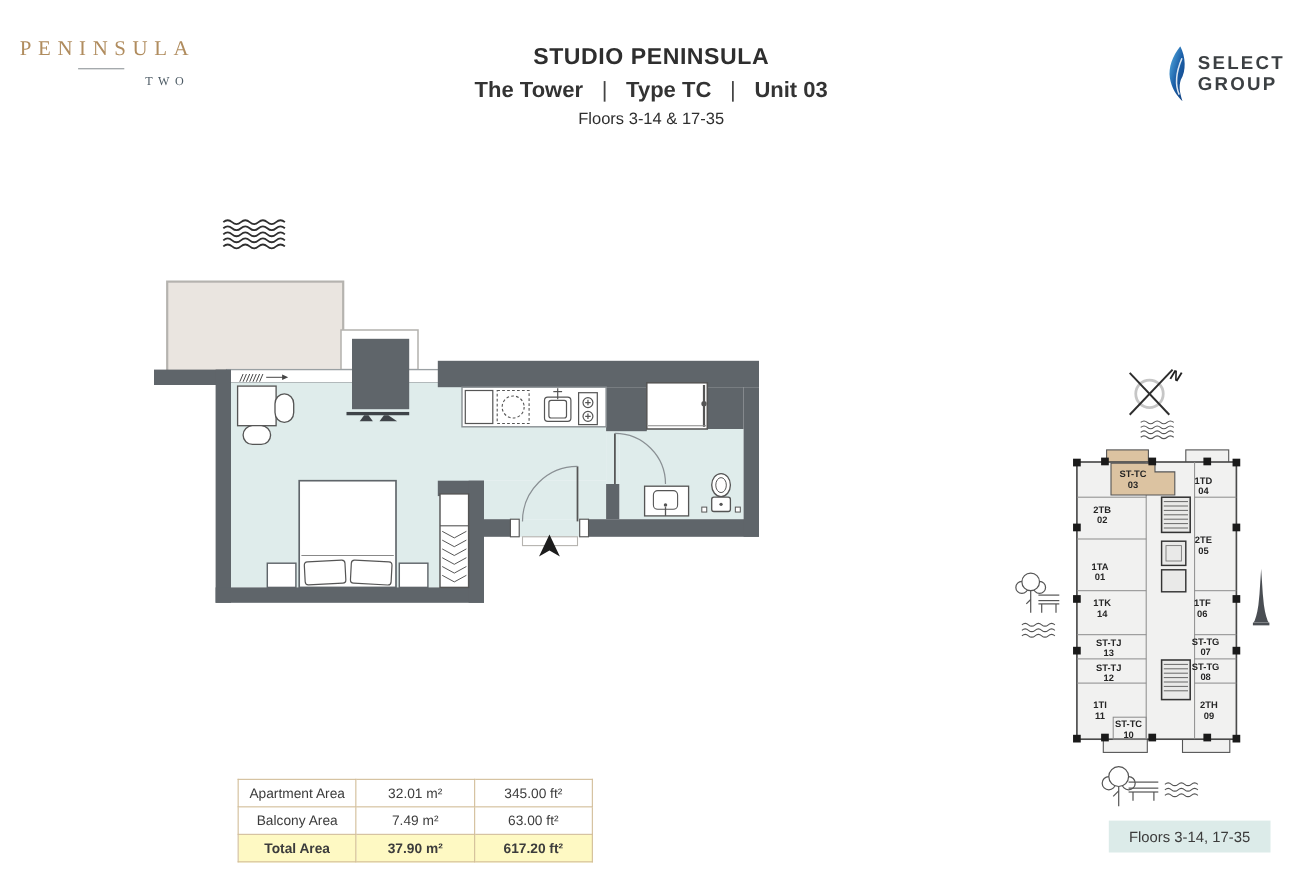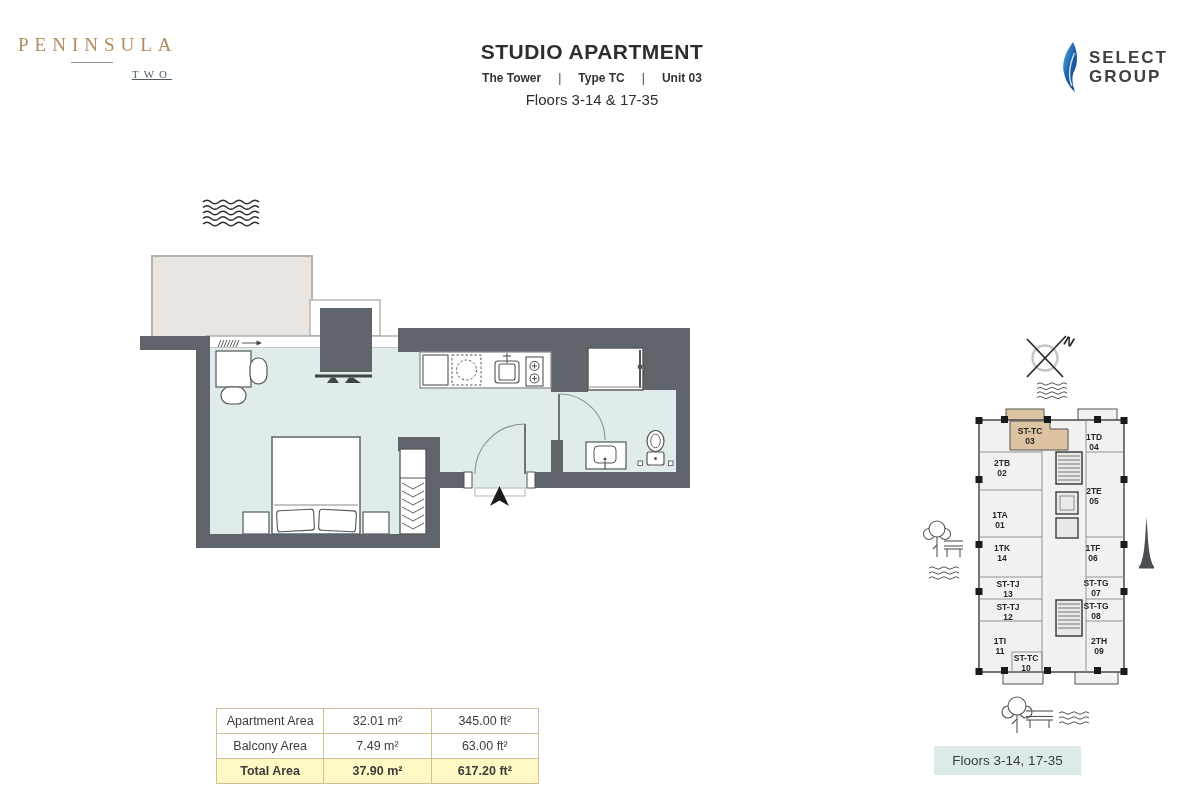--- a/index.html
+++ b/index.html
@@ -4,61 +4,61 @@
 <style>
   html,body{margin:0;padding:0;width:1184px;height:800px;overflow:hidden;background:#ffffff;
     font-family:"Liberation Sans",sans-serif;position:relative;}
   .page{position:absolute;inset:0;background:#fff;}
 
   
   .brand{position:absolute;left:12px;top:34px;width:160px;text-align:right;
     font-family:"Liberation Serif",serif;}
   .brand-name{font-size:19px;letter-spacing:6px;padding-left:6px;color:#b08c5e;}
   .brand-rule{width:42px;height:1px;background:#8f9699;margin:6px auto 5px;}
-  .brand-two{font-size:11px;letter-spacing:5px;padding-left:5px;color:#4c5a64;text-decoration:underline;}
+  .brand-two{font-size:11px;letter-spacing:5px;padding-left:5px;color:#4c5a64;}
 
   
   .header{position:absolute;top:40px;left:292px;width:600px;text-align:center;color:#2e2e2e;}
   .title{font-size:21px;font-weight:700;letter-spacing:.5px;}
-  .subtitle{margin-top:7px;font-size:12px;font-weight:700;color:#333;}
+  .subtitle{margin-top:7px;font-size:20px;font-weight:700;color:#333;}
   .subtitle .sep{margin:0 17px;font-weight:400;color:#444;}
   .floors-line{margin-top:6px;font-size:15px;font-weight:400;}
 
   
   .select-logo{position:absolute;right:16px;top:42px;display:flex;align-items:center;gap:6px;}
   .select-text{font-size:17px;font-weight:600;letter-spacing:2px;color:#3c4043;line-height:19px;}
 
   
   svg.canvas{position:absolute;left:0;top:0;}
   .unit-label{font:700 8.5px "Liberation Sans",sans-serif;fill:#262626;text-anchor:middle;}
   .compass-n{font:italic 700 13px "Liberation Sans",sans-serif;fill:#222;}
 
   
   .area-table{position:absolute;left:216px;top:708px;width:323px;border-collapse:collapse;
     font-size:12.5px;color:#3c3c3c;table-layout:fixed;}
   .area-table td{border:1.5px solid #d2bd98;text-align:center;height:24px;padding:0;}
   .area-table tr.total td{background:#fef9c3;font-weight:700;}
 
   
-  .floors-box{position:absolute;left:934px;top:746px;width:147px;height:29px;background:#dcebe9;
+  .floors-box{position:absolute;left:1008px;top:746px;width:147px;height:29px;background:#dcebe9;
     display:flex;align-items:center;justify-content:center;font-size:13.5px;color:#3b3b3b;}
 </style>
 </head>
 <body>
 
 <div class="page">
 
   <div class="brand">
     <div class="brand-name">PENINSULA</div>
     <div class="brand-rule"></div>
     <div class="brand-two">TWO</div>
   </div>
 
   <div class="header">
-    <div class="title">STUDIO APARTMENT</div>
+    <div class="title">STUDIO PENINSULA</div>
     <div class="subtitle">
       <span>The Tower</span><span class="sep">|</span><span>Type TC</span><span class="sep">|</span><span>Unit 03</span>
     </div>
     <div class="floors-line">Floors 3-14 &amp; 17-35</div>
   </div>
 
   <div class="select-logo">
     <svg width="22" height="50" viewBox="0 0 22 50">
       <defs>
         <linearGradient id="flameGrad" x1="0" y1="0" x2="1" y2="1">

